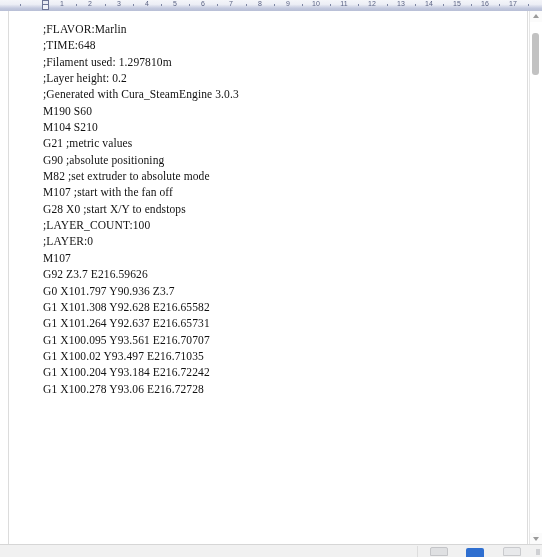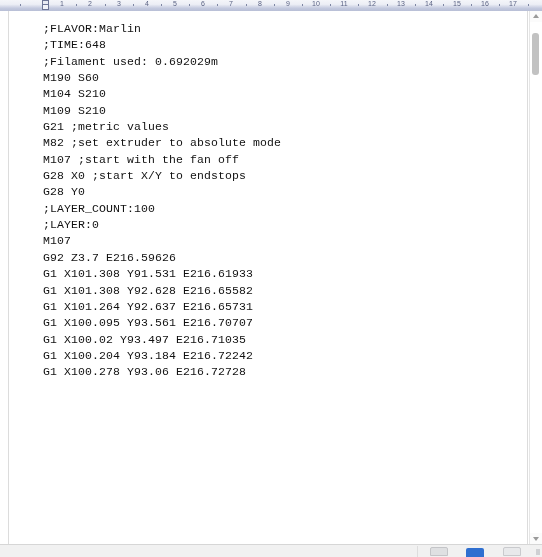--- a/index.html
+++ b/index.html
@@ -91,21 +91,21 @@
     border-right: 1px solid #dcdcdc;
     box-sizing: border-box;
   }
   .text-body {
     position: absolute;
     left: 34px;
     top: 10px;
     width: 470px;
   }
   .gline {
-    font-family: Liberation Mono, monospace;
+    font-family: Liberation Serif, serif;
     font-size: 11.5px;
     line-height: 16.35px;
     color: #111111;
     white-space: pre;
     letter-spacing: 0.1px;
     height: 16.35px;
   }
 
   
   .vscroll {
@@ -260,34 +260,35 @@
     </div>
   <div class="indent-top"></div>
   <div class="indent-bot"></div>
 </div>
 
 <div class="doc-area">
   <div class="page">
     <div class="text-body" id="text-body">
         <div class="gline">;FLAVOR:Marlin</div>
         <div class="gline">;TIME:648</div>
-        <div class="gline">;Filament used: 0.692029m</div>
+        <div class="gline">;Filament used: 1.297810m</div>
+        <div class="gline">;Layer height: 0.2</div>
+        <div class="gline">;Generated with Cura_SteamEngine 3.0.3</div>
         <div class="gline">M190 S60</div>
         <div class="gline">M104 S210</div>
-        <div class="gline">M109 S210</div>
         <div class="gline">G21 ;metric values</div>
+        <div class="gline">G90 ;absolute positioning</div>
         <div class="gline">M82 ;set extruder to absolute mode</div>
         <div class="gline">M107 ;start with the fan off</div>
         <div class="gline">G28 X0 ;start X/Y to endstops</div>
-        <div class="gline">G28 Y0</div>
         <div class="gline">;LAYER_COUNT:100</div>
         <div class="gline">;LAYER:0</div>
         <div class="gline">M107</div>
         <div class="gline">G92 Z3.7 E216.59626</div>
-        <div class="gline">G1 X101.308 Y91.531 E216.61933</div>
+        <div class="gline">G0 X101.797 Y90.936 Z3.7</div>
         <div class="gline">G1 X101.308 Y92.628 E216.65582</div>
         <div class="gline">G1 X101.264 Y92.637 E216.65731</div>
         <div class="gline">G1 X100.095 Y93.561 E216.70707</div>
         <div class="gline">G1 X100.02 Y93.497 E216.71035</div>
         <div class="gline">G1 X100.204 Y93.184 E216.72242</div>
         <div class="gline">G1 X100.278 Y93.06 E216.72728</div>
       </div>
   </div>
 </div>
 

